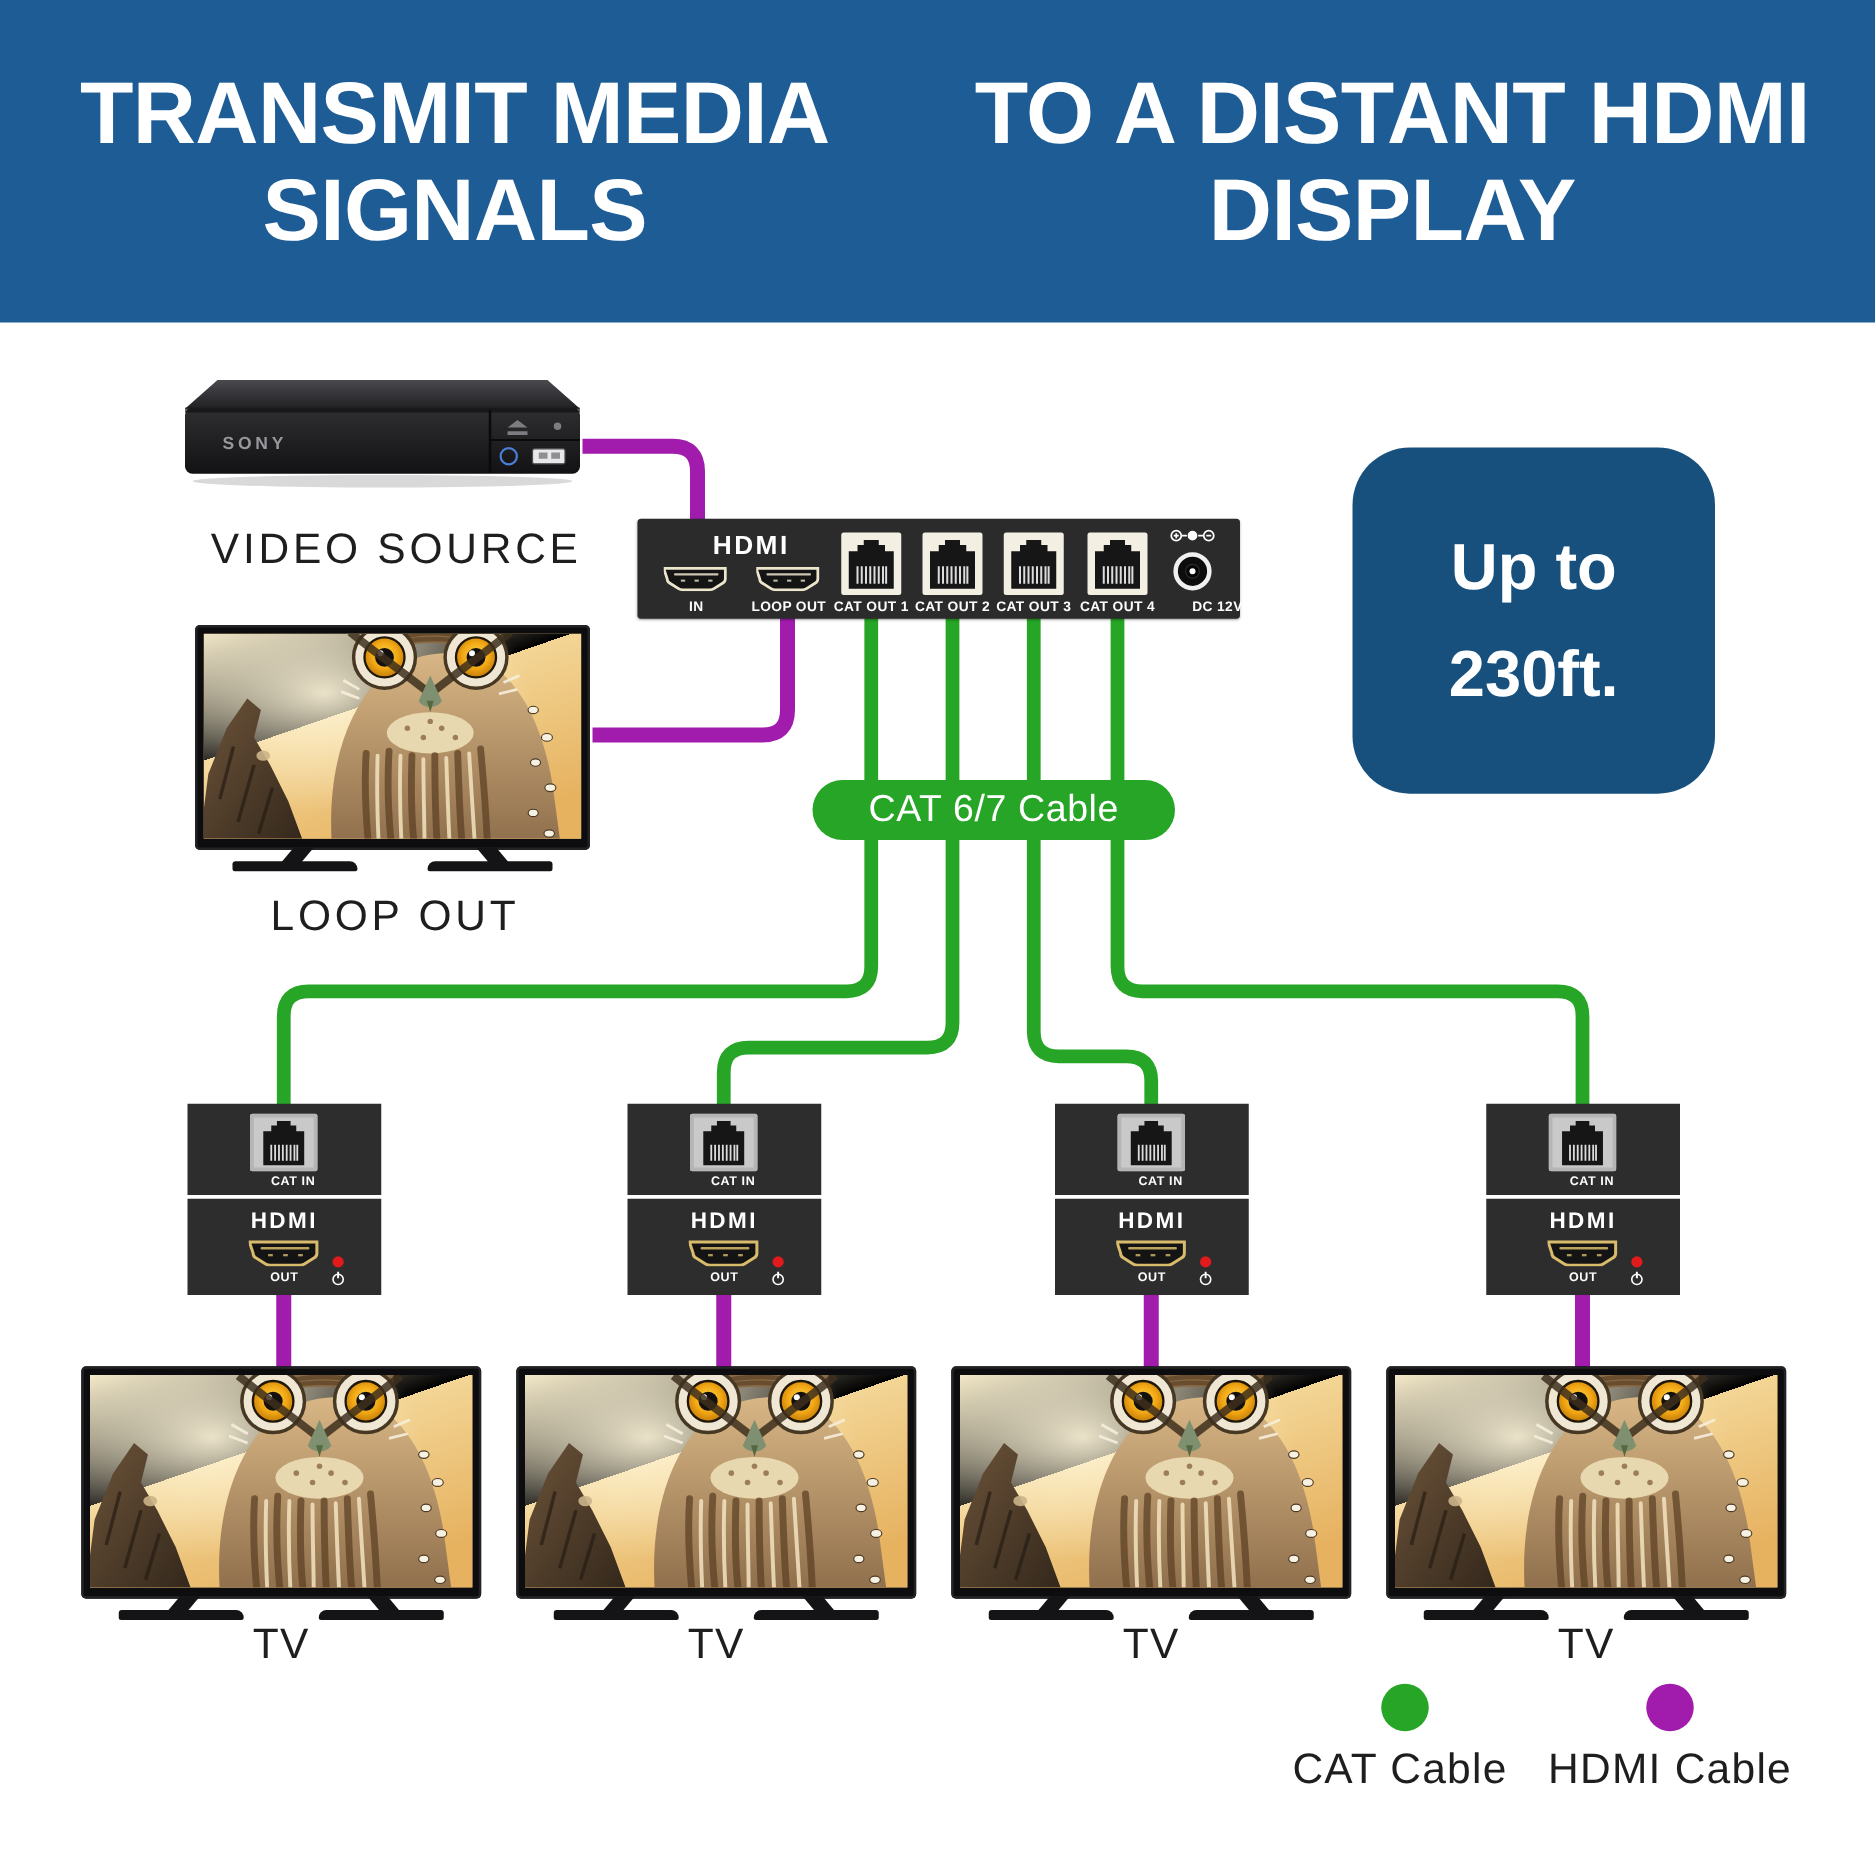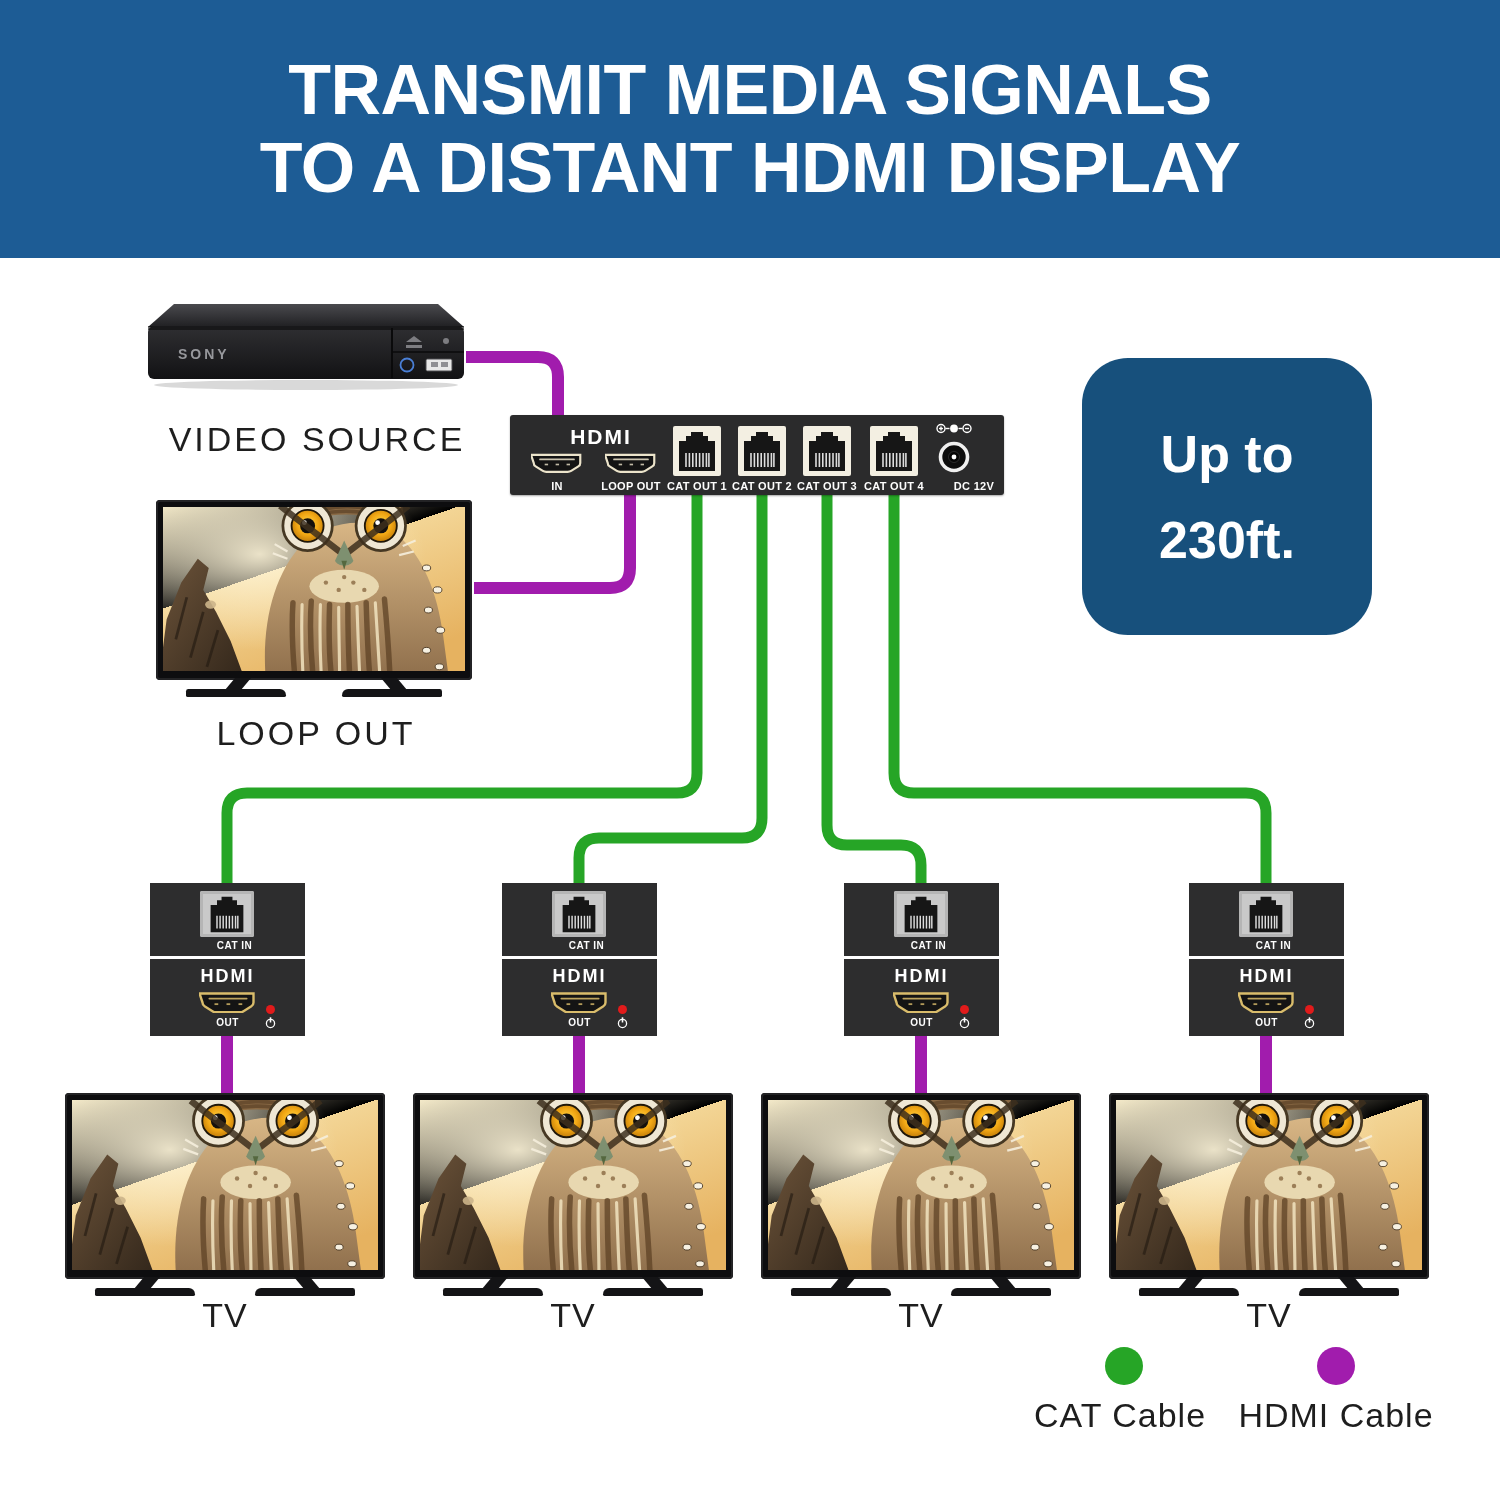--- a/index.html
+++ b/index.html
@@ -8,35 +8,35 @@
 
   
   .banner{position:absolute;left:0;top:0;width:1500px;height:258px;
     background:
       radial-gradient(ellipse at 52% 42%, rgba(255,255,255,.12), rgba(255,255,255,0) 62%),
       repeating-linear-gradient(115deg, rgba(255,255,255,.055) 0 2px, rgba(255,255,255,0) 2px 90px),
       repeating-linear-gradient(64deg, rgba(255,255,255,.04) 0 1px, rgba(255,255,255,0) 1px 70px),
       repeating-linear-gradient(155deg, rgba(0,0,0,.07) 0 2px, rgba(0,0,0,0) 2px 120px),
       linear-gradient(160deg,#1c5econtrol 0%,#1d5c95 0%, #1f62a0 40%, #143f6e 100%);
     background-color:#1d5c95;
-    display:flex;flex-direction:column;justify-content:center;align-items:center;}
+    display:flex;flex-direction:row;justify-content:center;align-items:center;}
   .banner .t{color:#ffffff;font-weight:700;font-size:70px;line-height:78px;
     letter-spacing:-.5px;text-align:center;}
 
   
   .lbl{position:absolute;color:#1e1e1e;font-size:34px;font-weight:400;letter-spacing:3px;
        text-align:center;white-space:nowrap;}
 
   
   svg.cables{position:absolute;left:0;top:0;z-index:1;}
   .cab-g{stroke:#26A526;stroke-width:11;fill:none;}
   .cab-p{stroke:#A11CAD;stroke-width:12;fill:none;}
 
   
-  .dev{position:absolute;z-index:2;padding-left:12px;}
+  .dev{position:absolute;z-index:2;}
 
   
   .splitter{left:510px;top:415px;width:482px;height:80px;background:#2b2b2c;border-radius:3px;
             box-shadow:0 1px 2px rgba(0,0,0,.35);}
   .sp-logo{position:absolute;left:36px;top:10px;width:110px;color:#fff;font-weight:700;
            font-size:21px;letter-spacing:2px;text-align:center;}
   .sp-port-lbl{position:absolute;top:65px;color:#fdfdfd;font-size:11px;font-weight:700;
                letter-spacing:.3px;text-align:center;white-space:nowrap;transform:translateX(-50%);}
   .hdmi-port{position:absolute;}
   .hdmi-cream{color:#ece4cb;}
@@ -336,20 +336,23 @@
       <circle cx="16" cy="16" r="2.4" fill="#ffffff"></circle>
     </svg>
     <div class="sp-port-lbl" style="left:464px">DC 12V</div>
   </div>
 
   <div class="distance">
     <div class="d">Up to</div>
     <div class="d">230ft.</div>
   </div>
 
+  <div class="catbadge">
+    <div class="c">CAT 6/7 Cable</div>
+  </div>
 
   <div class="tv" style="left:156px;top:500px;width:316px;height:180px">
     <div class="screen">
       <svg viewBox="0 0 330 190" preserveAspectRatio="xMidYMid slice">
         <use href="#sym-owl"></use>
         </svg>
     </div>
     <div class="foot left" style="left:30px">
         <div class="leg"></div>
         <div class="base"></div>

